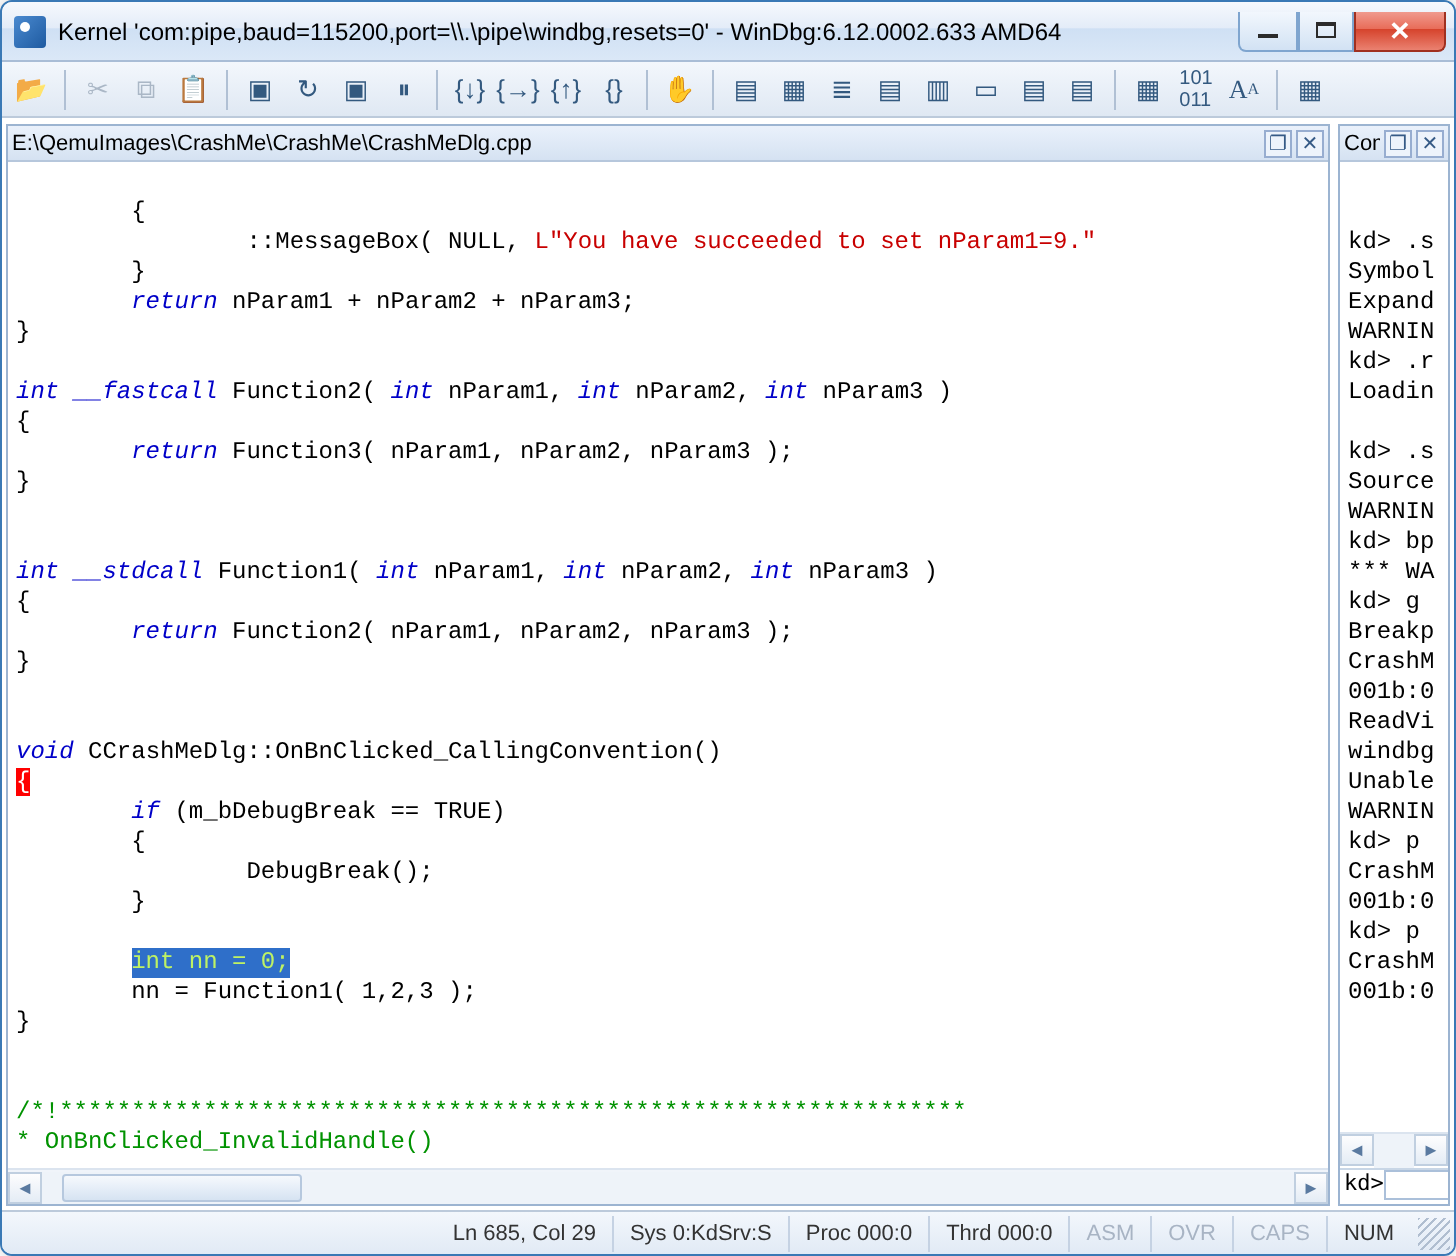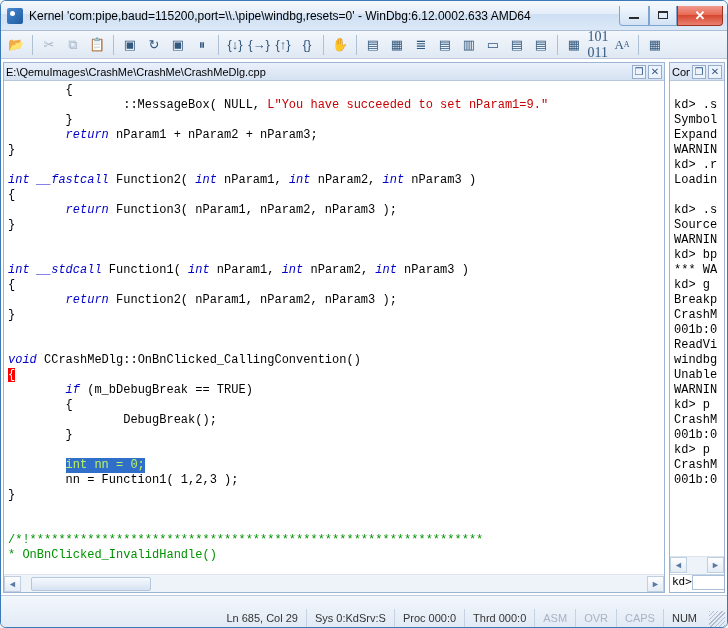--- a/index.html
+++ b/index.html
@@ -52,21 +52,21 @@
     background: linear-gradient(to bottom,#f3f7fc,#dfe8f3);
     border-bottom:1px solid #bccadb;
     gap:2px;
   }
   .tbtn { width:22px; height:22px; display:flex; align-items:center; justify-content:center;
     border:1px solid transparent; border-radius:3px; font-size:13px; color:#33597f;}
   .tbtn.disabled{color:#aab7c6;}
   .tsep{ width:1px; height:20px; background:#b0c0d4; margin:0 3px;}
 
   .workspace { flex:1; display:flex; overflow:hidden; border-top:1px solid #fff;}
-  .pane { display:flex; flex-direction:column; background:#fff; border:1px solid #9cb4d1; margin:2px;}
+  .pane { display:flex; flex-direction:column; background:#fff; border:1px solid #9cb4d1; margin:2px;gap:16px;}
   .pane.source { flex:1; min-width:0;}
   .pane.command { width:56px;}
   .pane-head { height:18px; display:flex; align-items:center;
     background: linear-gradient(to bottom,#eaf1fb,#d5e2f2);
     border-bottom:1px solid #b6c7dc; font-size:11px; padding:0 2px;}
   .pane-head .ph-title{ flex:1; overflow:hidden; white-space:nowrap;}
   .pane-head .ph-btn{ width:14px; height:14px; border:1px solid #97add0; margin-left:2px;
     display:flex;align-items:center;justify-content:center; font-size:10px; background:#edf3fb; color:#355a86;}
   .pane-body { flex:1; overflow:hidden; position:relative;}
   .code-area { width:100%; height:calc(100% - 18px); overflow:auto; font-family: Consolas,'Courier New',monospace;
@@ -81,21 +81,21 @@
   .hl-line{background:#2f6fc9;color:#bef264; display:inline-block;}
 
   .command .code-area{font-family:Consolas,'Courier New',monospace;}
   .cmd-scrollh{height:18px;border-top:1px solid #dbe4ef;display:flex;}
   .cmd-scrollh .sb-btn{width:17px;height:16px;border:1px solid #c0cfe0;background:linear-gradient(#fdfdfe,#e4ecf5);display:flex;align-items:center;justify-content:center;font-size:9px;color:#5a7aa0;}
   .cmd-scrollh .sb-track{flex:1;background:#eef3f9;}
   .cmd-input-row{height:18px;border-top:1px solid #c8d6e6;display:flex;align-items:flex-start;font-family:Consolas,monospace;font-size:11px;padding:0 2px;background:#fff;}
   .cmd-input-row input{flex:1;border:1px solid #abc0da;height:15px;font-family:inherit;font-size:11px;padding:0 2px;}
 
   .statusbar {
-    height:32px; display:flex; align-items:flex-end; justify-content:flex-end;
+    height:22px; display:flex; align-items:center; justify-content:flex-end;
     background: linear-gradient(to bottom,#f3f7fc,#e1eaf5);
     border-top:1px solid #bccadb; font-size:11px; color:#333;
     border-bottom-left-radius:5px;border-bottom-right-radius:5px;
   }
   .statusbar .cell{padding:0 8px;border-left:1px solid #c5d2e3;height:18px;display:flex;align-items:center;}
   .statusbar .cell.dim{color:#a8b4c4;}
   .statusbar .cell:first-child{border-left:none;}
   .statusbar .grip{width:16px;height:16px;margin:0 2px 0 4px;background:
     repeating-linear-gradient(135deg,#b0bed0 0 1px,transparent 1px 3px);}
 </style>
@@ -141,21 +141,21 @@
     <div class="tbtn">▤</div>
     <div class="tbtn">▦</div>
     <div class="tbtn">≣</div>
     <div class="tbtn">▤</div>
     <div class="tbtn">▥</div>
     <div class="tbtn">▭</div>
     <div class="tbtn">▤</div>
     <div class="tbtn">▤</div>
     <div class="tsep"></div>
     <div class="tbtn">▦</div>
-    <div class="tbtn" style="font-size:14px;font-family:Liberation Serif, serif;">101<br>011</div>
+    <div class="tbtn" style="font-size:10px;">101<br>011</div>
     <div class="tbtn" style="font-family:serif;">A<sub style="font-size:8px;">A</sub></div>
     <div class="tsep"></div>
     <div class="tbtn">▦</div>
   </div>
 
   <div class="workspace">
 
     <div class="pane source">
       <div class="pane-head">
         <div class="ph-title">E:\QemuImages\CrashMe\CrashMe\CrashMeDlg.cpp</div>

